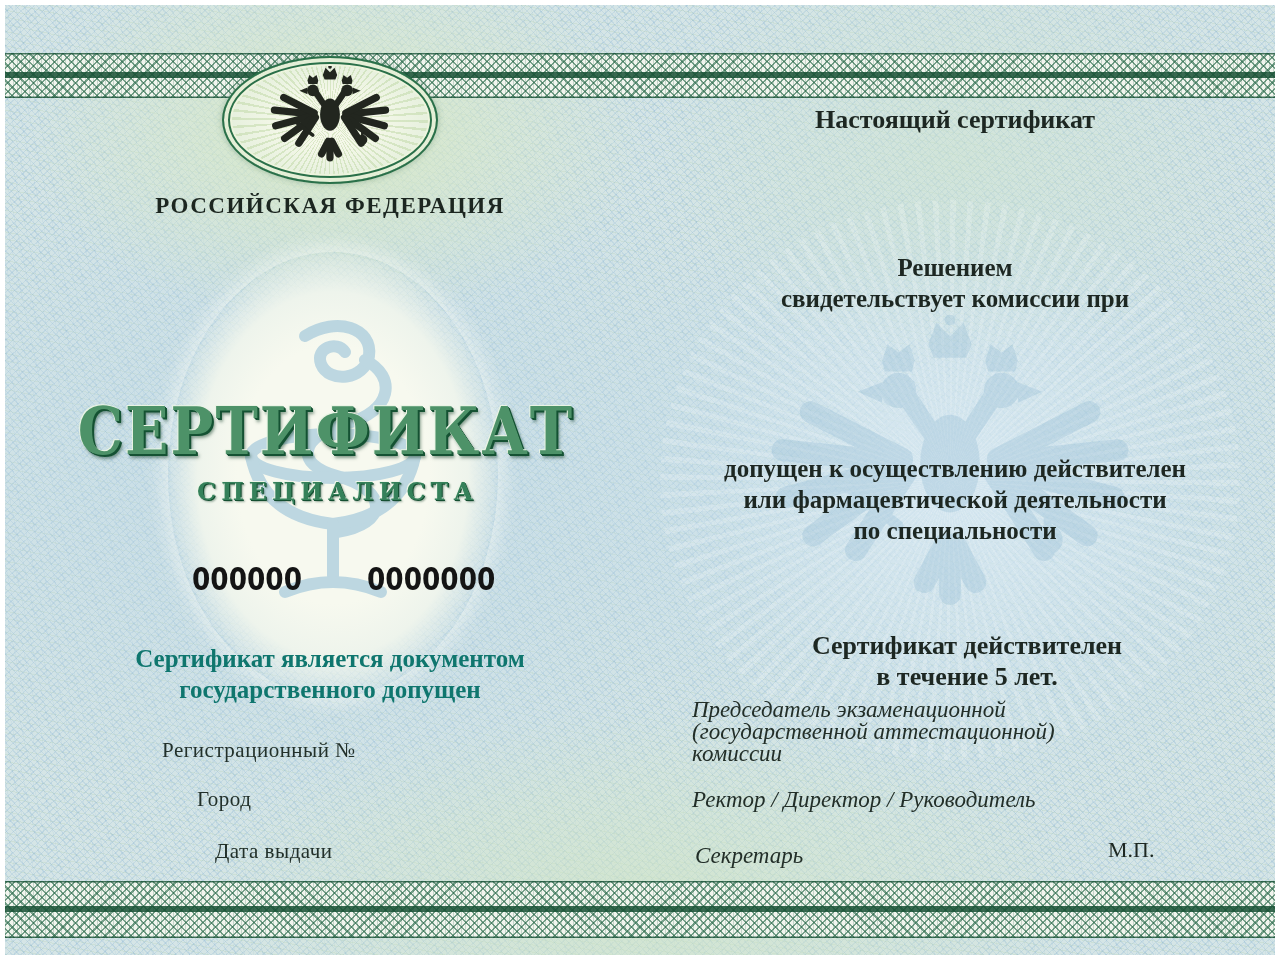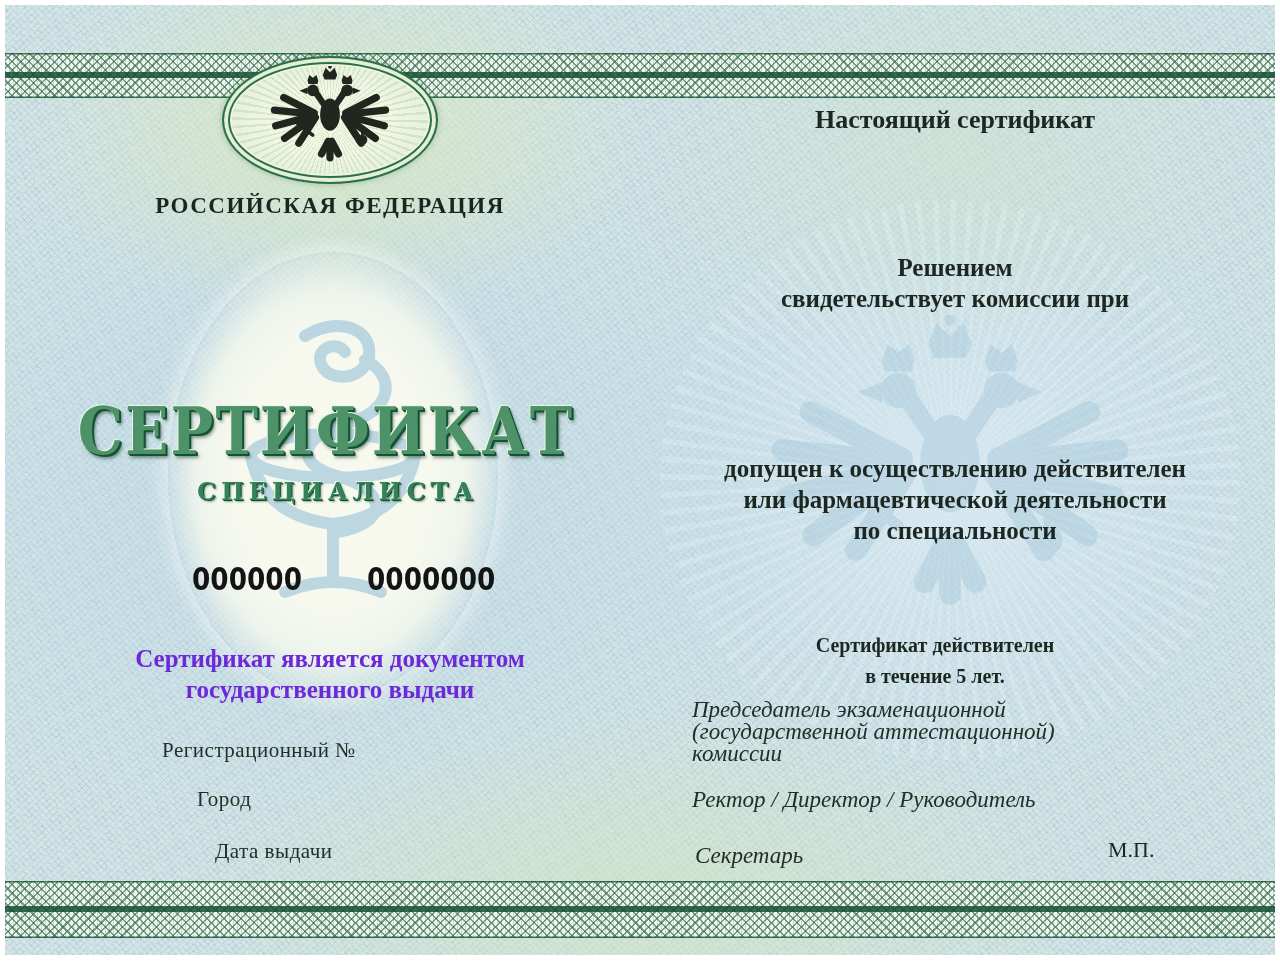--- a/index.html
+++ b/index.html
@@ -103,32 +103,32 @@
   .numbers {
     left:192px; top:560px; width:300px; white-space:nowrap;
     font-family:"DejaVu Sans","Liberation Sans",sans-serif;
     font-weight:bold; font-size:31px; color:#141414;
   }
   .numbers span { display:inline-block; transform:scale(.85,1.05); transform-origin:left center; }
   .numbers .gap { display:inline-block; width:46px; }
 
   .note {
     left:0; top:643px; width:660px; text-align:center;
-    font-size:25px; font-weight:bold; line-height:31px; color:#6d28d9;
+    font-size:25px; font-weight:bold; line-height:31px; color:#0f766e;
   }
 
   .field-label { font-size:21px; color:#22302a; letter-spacing:.5px; }
   .reg   { left:162px; top:738px; }
   .city  { left:197px; top:787px; }
   .date  { left:202px; top:839px;padding-left:13px; }
 
   .statement  { left:660px; top:104px; width:590px; text-align:center; font-size:26px; font-weight:bold; line-height:32px; }
   .decision   { left:660px; top:252px; width:590px; text-align:center; font-size:25px; font-weight:bold; line-height:31px; }
   .admission  { left:655px; top:453px; width:600px; text-align:center; font-size:25px; font-weight:bold; line-height:31px; }
-  .validity   { left:640px; top:630px; width:590px; text-align:center; font-size:20px; font-weight:bold; line-height:31px; }
+  .validity   { left:672px; top:630px; width:590px; text-align:center; font-size:26px; font-weight:bold; line-height:31px; }
 
   .sig { font-style:italic; font-size:23px; color:#222e28;margin-left:16px; }
   .chairman  { left:676px; top:699px; line-height:22px; }
   .head-sig  { left:676px; top:787px; }
   .secretary { left:679px; top:843px; }
   .seal      { left:1108px; top:837px; font-size:22px; color:#1d2722; }
 </style>
 </head>
 <body>
 
@@ -208,21 +208,21 @@
 </div>
 
 <div class="t country">РОССИЙСКАЯ ФЕДЕРАЦИЯ</div>
 <div class="t title">СЕРТИФИКАТ</div>
 <div class="t subtitle">СПЕЦИАЛИСТА</div>
 
 <div class="t numbers"><span>000000</span><span class="gap"></span><span>0000000</span></div>
 
 <div class="t note">
   <div>Сертификат является документом</div>
-  <div>государственного выдачи</div>
+  <div>государственного допущен</div>
 </div>
 
 <div class="t field-label reg">Регистрационный №</div>
 <div class="t field-label city">Город</div>
 <div class="t field-label date">Дата выдачи</div>
 
 <div class="t statement">
   <div>Настоящий сертификат</div>
 </div>
 

